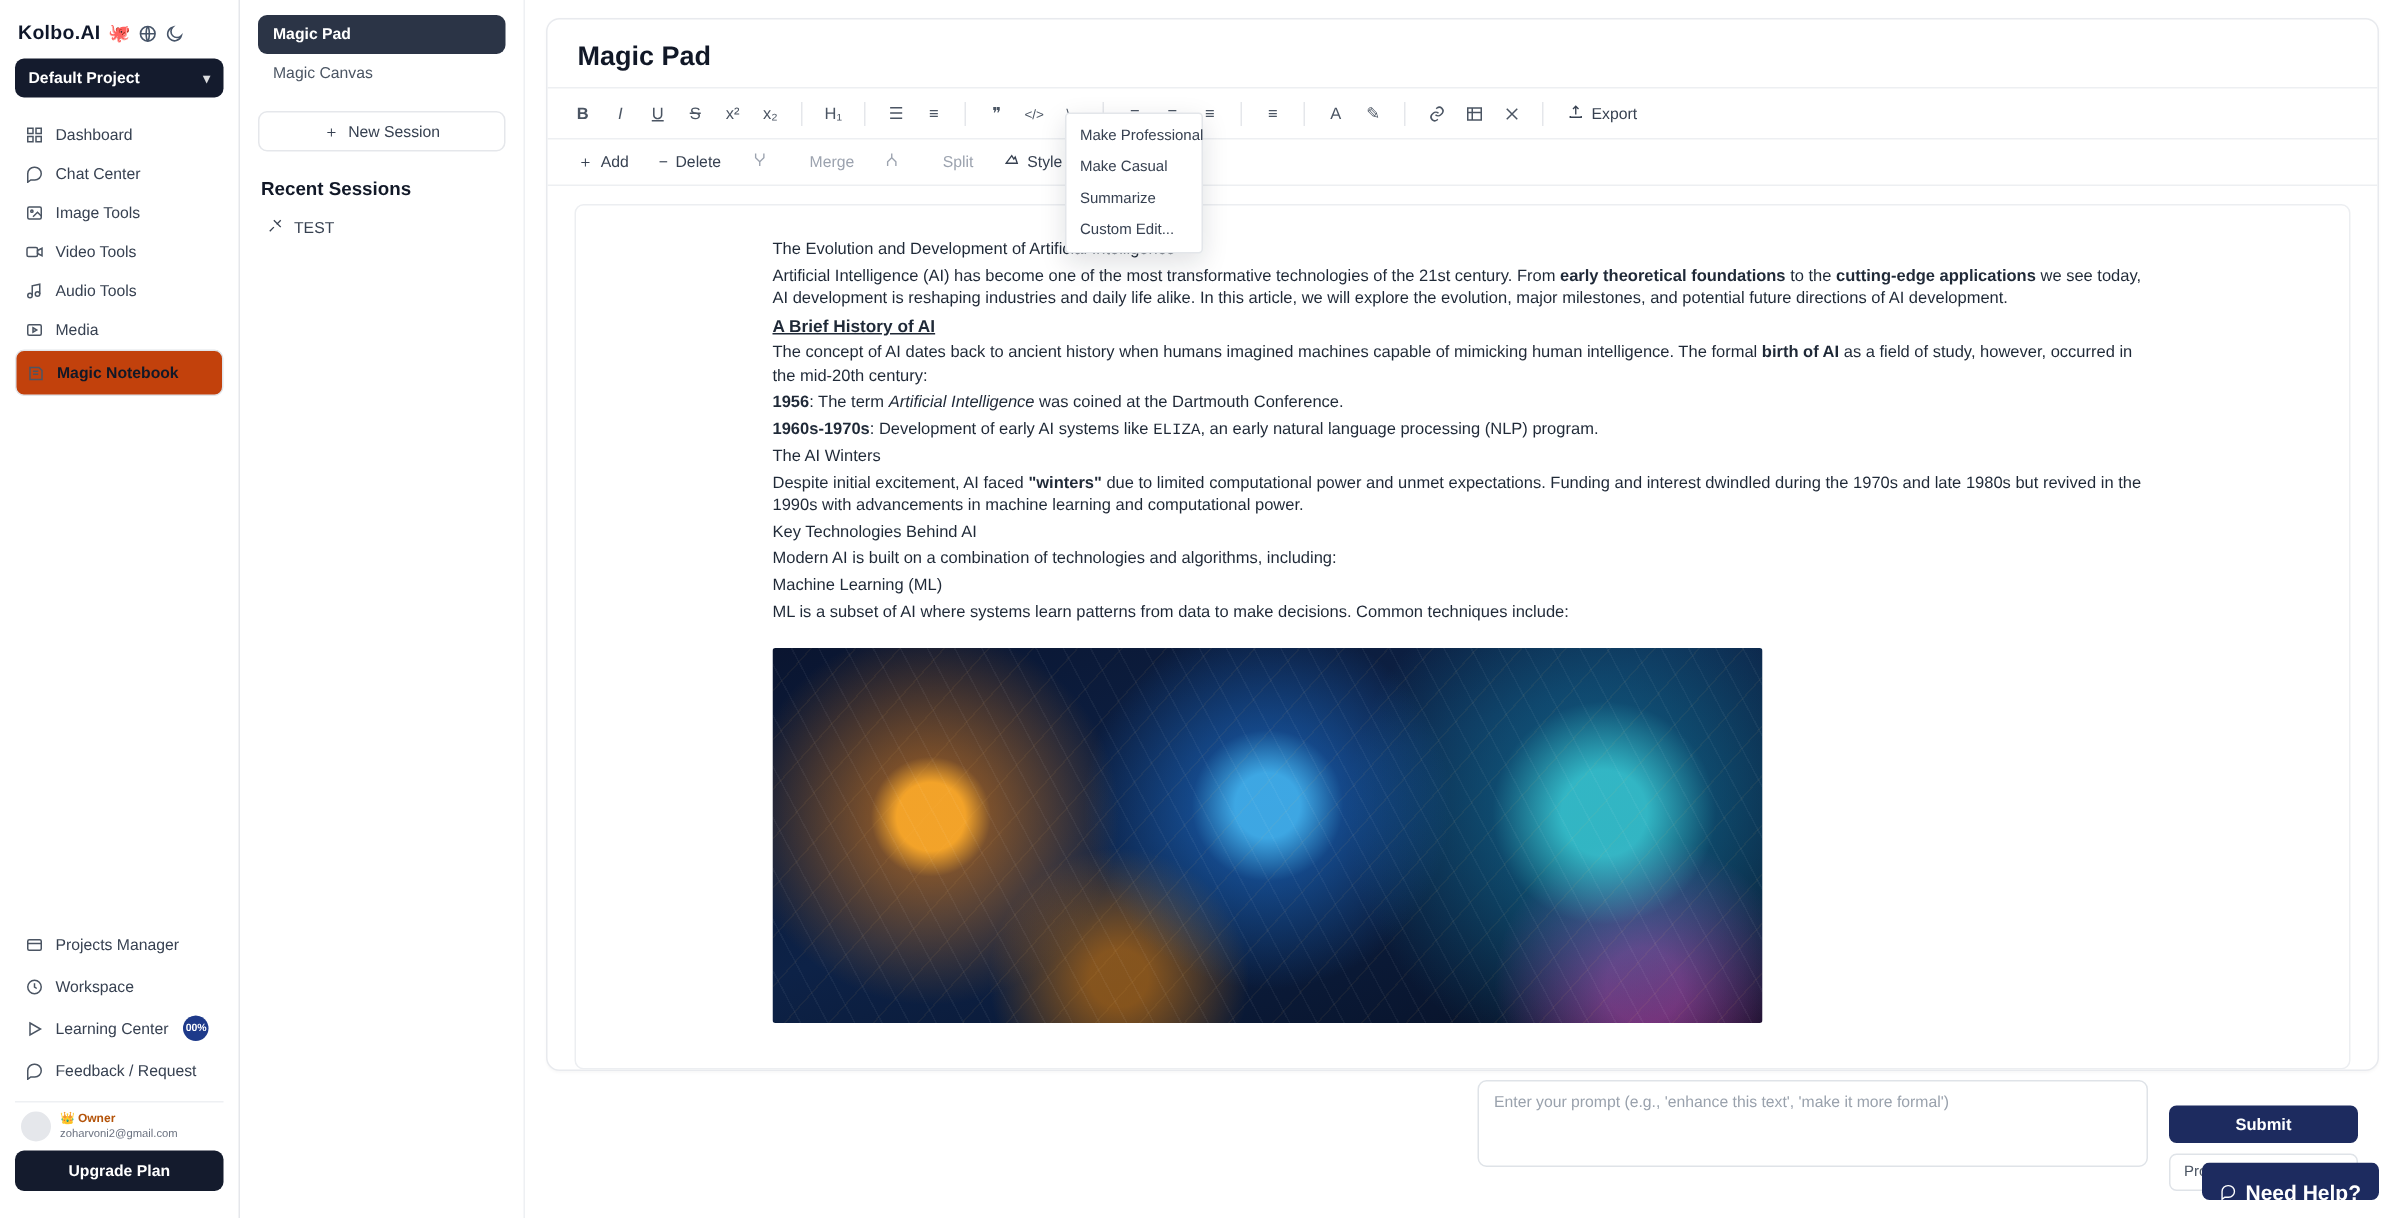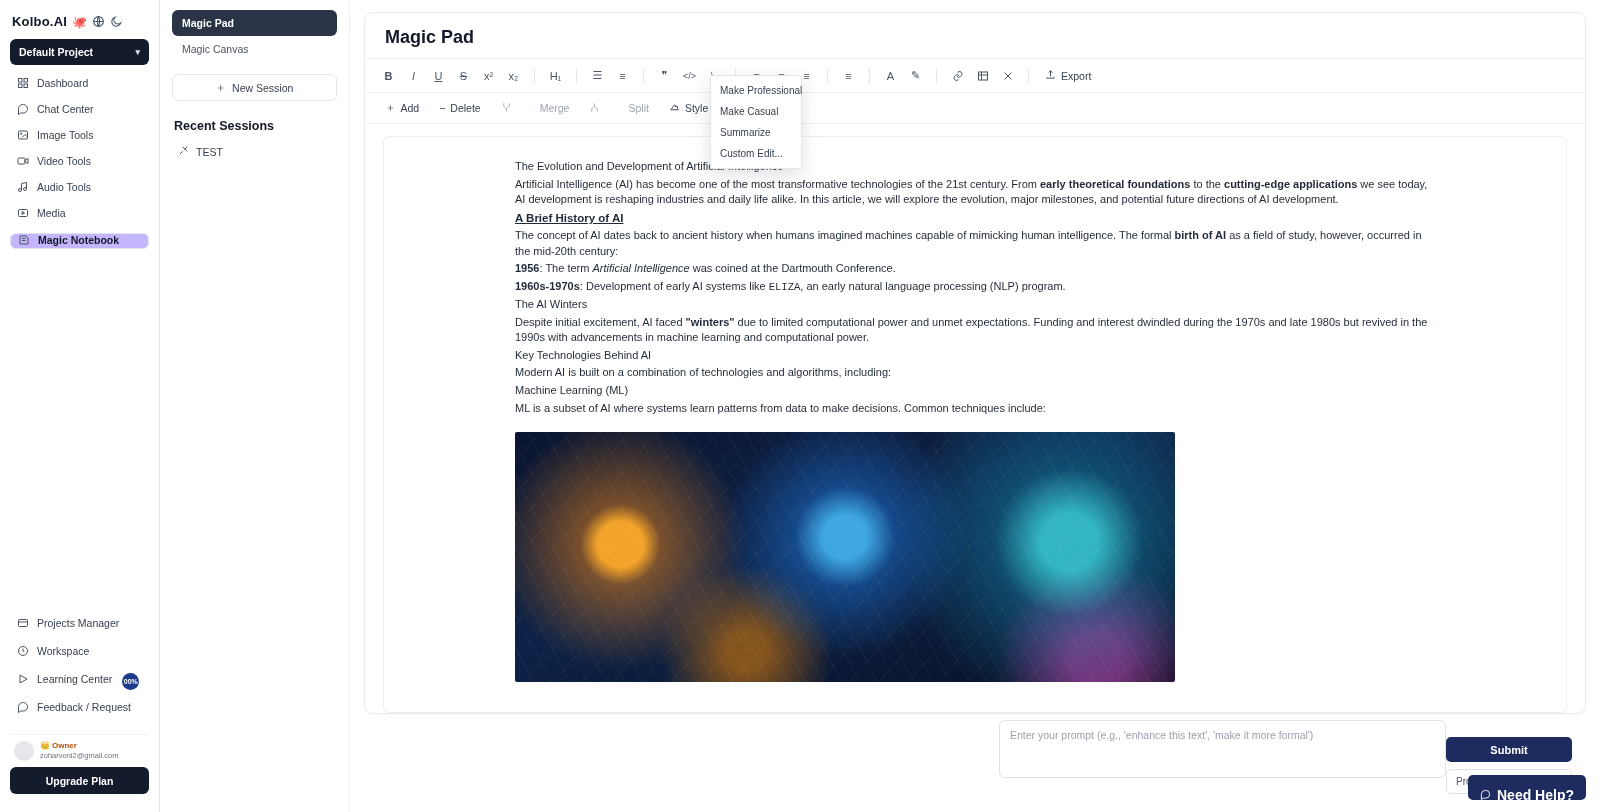--- a/index.html
+++ b/index.html
@@ -15,44 +15,44 @@
   
   .sidebar {
     width: 160px; height: 812px;
     background: #ffffff;
     border-right: 1px solid #e5e7eb;
     display: flex; flex-direction: column;
     padding: 10px 10px 0 10px;
     position: relative;
     flex: 0 0 160px;
   }
-  .brand-row { display: flex; align-items: center; gap: 5px; padding: 4px 2px 10px 2px; }
+  .brand-row { display: flex; align-items: flex-end; gap: 5px; padding: 4px 2px 10px 2px; }
   .brand-name { font-size: 13px; font-weight: 700; letter-spacing: .2px; color: #0f172a; }
   .brand-emoji { font-size: 12px; }
   .brand-icon { width: 13px; height: 13px; color: #475569; display:inline-flex; align-items:center; justify-content:center; }
   .brand-icon svg { width: 13px; height: 13px; }
 
   .project-select {
     background: #141b2d; color: #fff;
     border-radius: 6px; height: 26px;
     display: flex; align-items: center; justify-content: space-between;
     padding: 0 9px; font-size: 10.5px; font-weight: 600;
     margin-bottom: 12px;
   }
   .project-select .chev { opacity: .85; font-size: 9px; }
 
   .nav { display: flex; flex-direction: column; gap: 1px; }
   .nav-item {
-    display: flex; align-items: flex-start; gap: 8px;
+    display: flex; align-items: center; gap: 8px;
     height: 25px; padding: 0 7px; border-radius: 6px;
     font-size: 10.5px; color: #374151; cursor: pointer;
   }
   .nav-item .ico { width: 12px; height: 12px; display: inline-flex; align-items: center; justify-content: center; color:#4b5563; }
   .nav-item .ico svg { width: 12px; height: 12px; }
-  .nav-item.active { background: #c4b5fd; color: #111827; font-weight: 600; border: 1px solid #e2e5ea; height: 16px; }
+  .nav-item.active { background: #c2410c; color: #111827; font-weight: 600; border: 1px solid #e2e5ea; height: 31px; }
 
   .sidebar-bottom { margin-top: auto; padding-bottom: 8px; }
   .bottom-nav { display: flex; flex-direction: column; gap: 3px; margin-bottom: 8px; }
   .badge-pct {
     background: #1e3a8a; color: #fff; border-radius: 50%;
     width: 17px; height: 17px; font-size: 7px; font-weight: 700;
     display: inline-flex; align-items: center; justify-content: center;
     margin-left: 2px;
   }
   .user-row {
@@ -158,21 +158,21 @@
   }
   .doc-img::after{
     content:"";
     position:absolute; inset:0;
     background:
       repeating-linear-gradient(62deg, rgba(255,255,255,.045) 0 1px, rgba(0,0,0,0) 1px 16px),
       repeating-linear-gradient(-48deg, rgba(255,190,90,.05) 0 1px, rgba(0,0,0,0) 1px 22px);
   }
 
   
-  .bottom-bar { display: flex; align-items: flex-start; padding: 6px 14px 10px 14px; }
+  .bottom-bar { display: flex; align-items: flex-start; gap: 14px; padding: 6px 14px 10px 14px; }
   .bottom-spacer { flex: 1 1 auto; }
   .prompt-box {
     width: 447px; height: 58px; border: 1px solid #dfe3e8; border-radius: 6px;
     padding: 8px 10px; font-size: 10.5px; color: #111827; resize: none;
     font-family: "Liberation Sans", sans-serif; outline: none;
   }
   .prompt-box::placeholder { color: #9aa2ad; }
   .right-col { display: flex; flex-direction: column; gap: 7px; width: 126px; }
   .submit-btn {
     background: #1d2b5f; color: #fff; border: none; height: 25px; border-radius: 5px;

